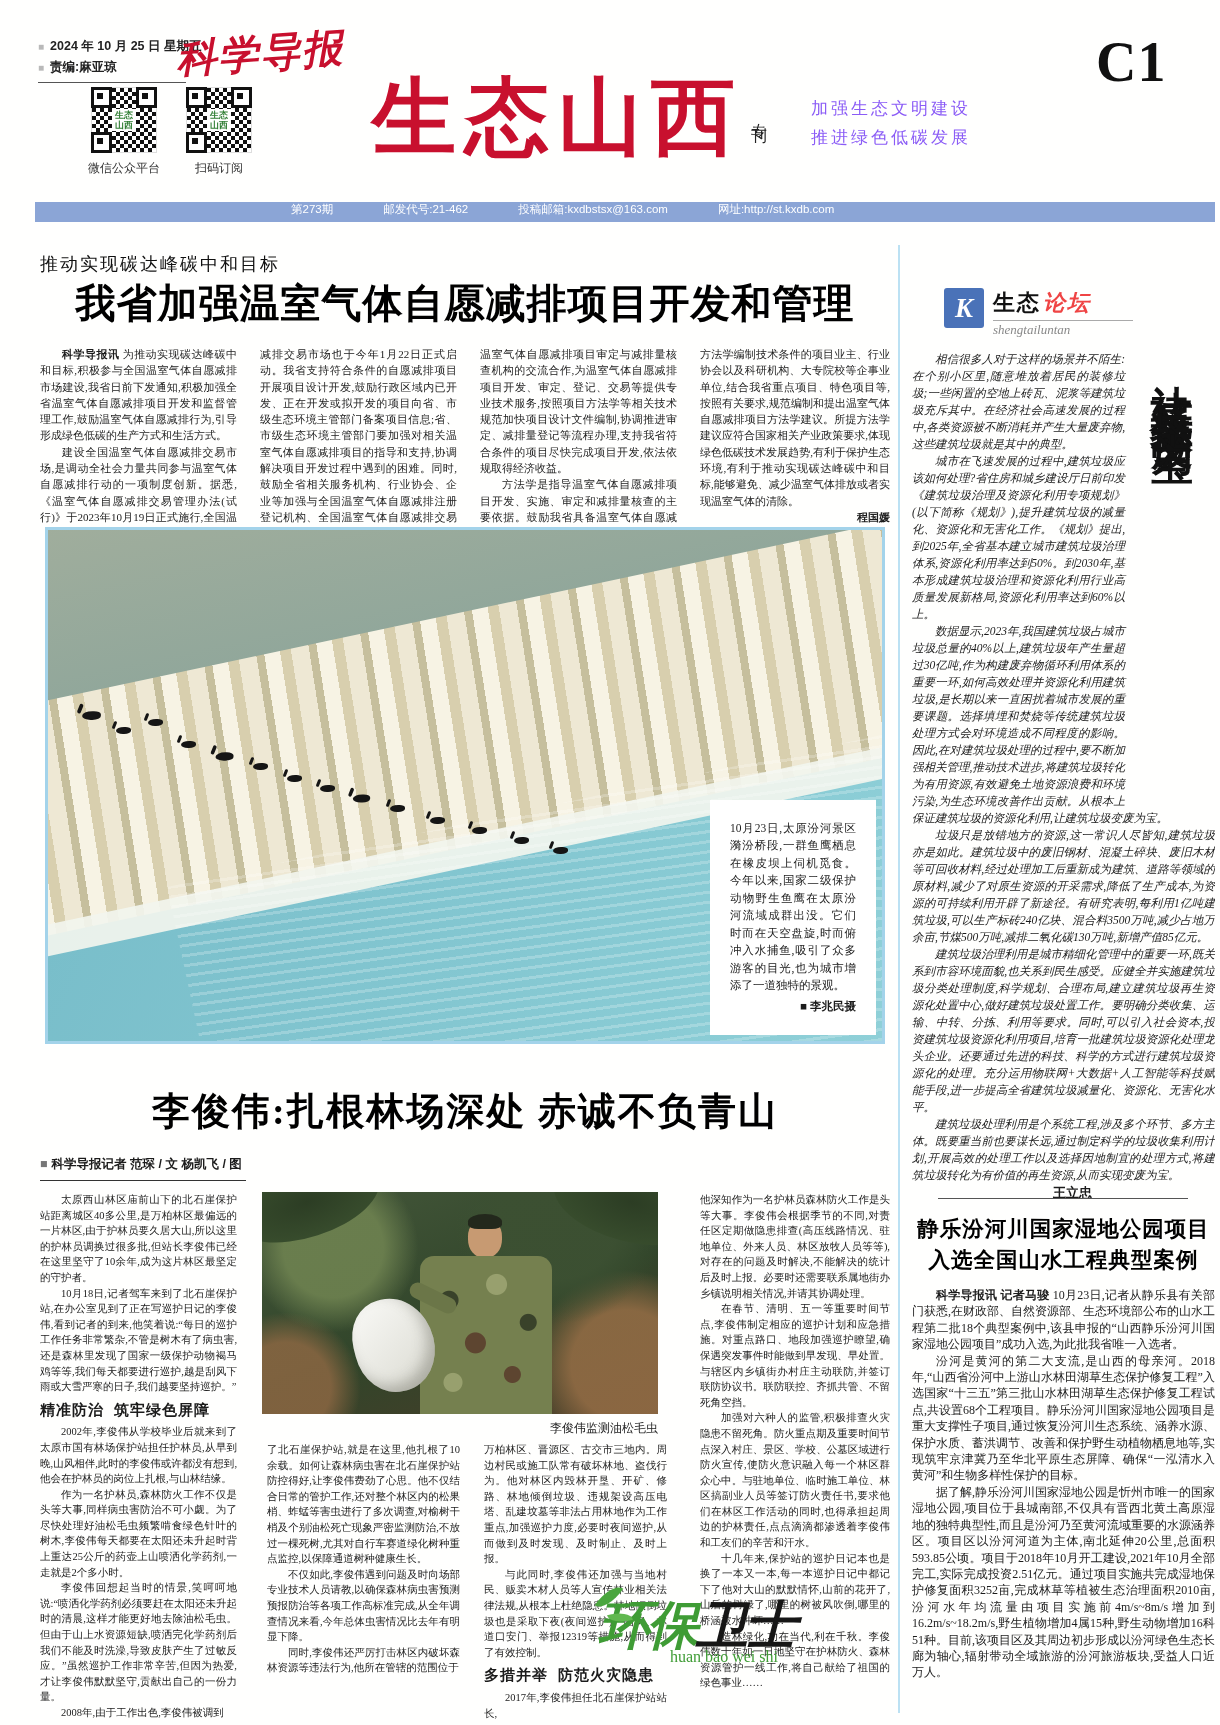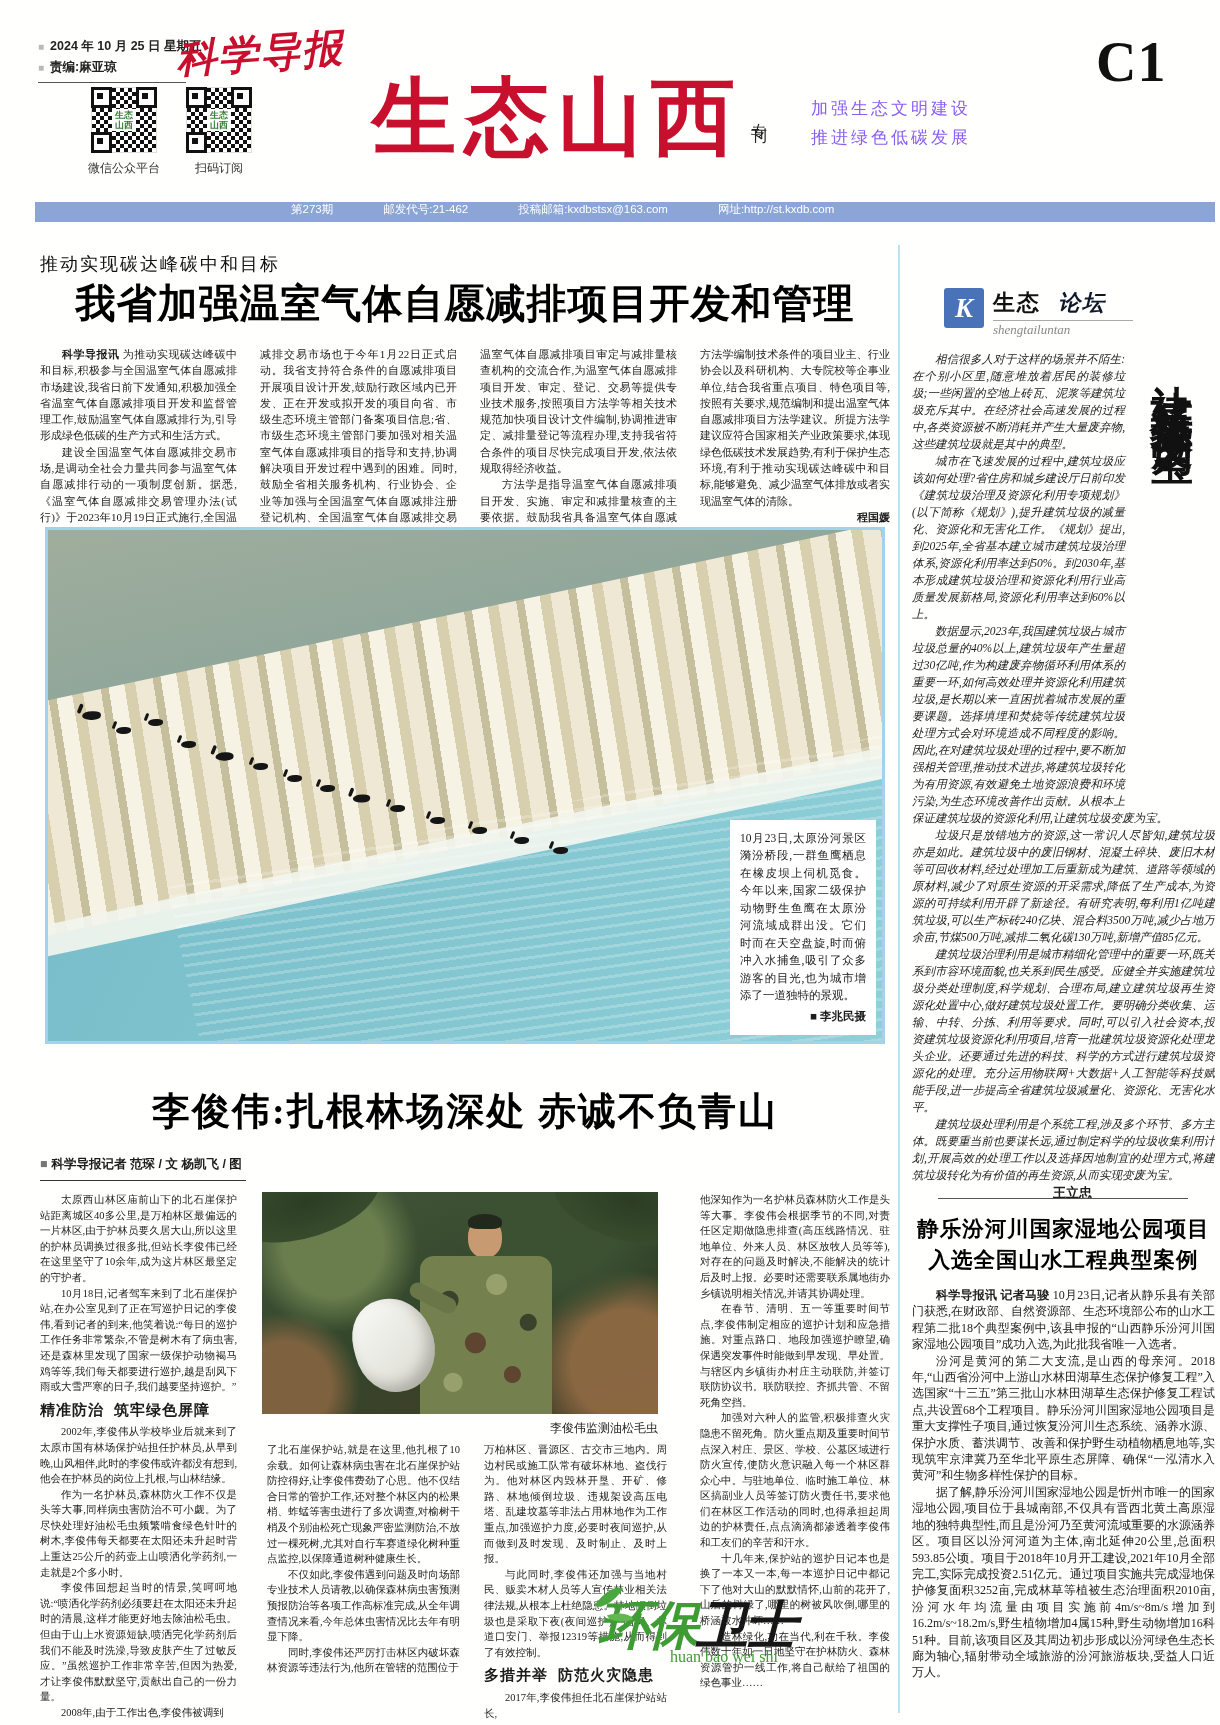--- a/index.html
+++ b/index.html
@@ -46,21 +46,21 @@
           overflow:hidden;background:linear-gradient(115deg,#74bac7,#8fd0d8)}
   .p1calm{position:absolute;left:-6%;top:-34%;width:128%;height:64%;transform:rotate(-12deg);
           background:linear-gradient(#a6b09d,#8aa49a)}
   .p1weir{position:absolute;left:-10%;top:15%;width:128%;height:45%;transform:rotate(-12deg);
           background:repeating-linear-gradient(93deg,#f7f3e4 0 16px,#d8cfae 16px 27px,#eee8d4 27px 45px,#c6bf9d 45px 53px)}
   .p1foam{position:absolute;left:-10%;top:58.5%;width:128%;height:6%;transform:rotate(-12deg);background:#f2f5ee;opacity:.92}
   .p1ripple{position:absolute;left:18%;top:52%;width:100%;height:75%;transform:rotate(-12deg);
             background:repeating-linear-gradient(4deg,rgba(255,255,255,.22) 0 3px,transparent 3px 10px)}
   .bird{position:absolute;width:15px;height:7px;background:#151515;border-radius:60% 40% 50% 50%}
   .bird::before{content:"";position:absolute;left:-3px;top:-6px;width:3px;height:8px;background:#151515;border-radius:2px;transform:rotate(22deg)}
-  .caption1{position:absolute;right:6px;bottom:6px;width:126px;background:#fff;padding:10px;z-index:5;
+  .caption1{position:absolute;right:6px;bottom:6px;width:126px;background:#fff;padding:20px;z-index:5;
             font-size:11.5px;line-height:17.5px;text-align:justify}
   .caption1 .credit{display:block;text-align:right;font-weight:bold;margin-top:3px}
   
   .headline2{left:40px;top:1086px;width:850px;text-align:center;font-size:38px;font-weight:bold;letter-spacing:2px;color:#000}
   .byline2{left:40px;top:1156px;width:206px;font-size:12.5px;font-weight:bold;
            font-family:"Liberation Sans",sans-serif;border-bottom:1.5px solid #333;padding-bottom:7px}
   .byline2 .sq{color:#777;margin-right:4px}
   .a2col{font-size:10.5px;line-height:15.6px}
   #a2c1{left:40px;top:1192px;width:197px;height:528px}
   #a2c2{left:267px;top:1442px;width:193px;height:278px}
@@ -89,23 +89,23 @@
   .p2arm{position:absolute;left:146px;top:98px;width:50px;height:16px;background:#6b7648;border-radius:8px;transform:rotate(26deg)}
   .p2bag{position:absolute;left:92px;top:106px;width:80px;height:94px;transform:rotate(-14deg);
          background:linear-gradient(145deg,#fafaf7,#d9d9d0);border-radius:45% 55% 50% 50%;
          box-shadow:inset -6px -8px 14px rgba(115,115,105,.45)}
   .caption2{left:262px;top:1420px;width:396px;text-align:right;font-size:12px;color:#222}
   
   .forum{left:912px;top:288px;width:303px;height:910px;overflow:hidden}
   .forum-head{display:flex;align-items:flex-start;gap:9px;margin-left:32px}
   .kbox{width:40px;height:40px;background:#4a72b8;color:#fff;font-size:27px;font-weight:bold;font-style:italic;
         display:flex;align-items:center;justify-content:center;border-radius:3px;flex:0 0 auto}
-  .ft-row{display:flex;align-items:flex-start;gap:17px}
+  .ft-row{display:flex;align-items:flex-start;gap:2px}
   .ft1{font-size:22px;font-weight:bold;color:#111;letter-spacing:2px}
-  .ft2{font-size:22px;font-weight:bold;font-style:italic;color:#0f172a;letter-spacing:2px}
+  .ft2{font-size:22px;font-weight:bold;font-style:italic;color:#ef4444;letter-spacing:2px}
   .fpy{font-style:italic;color:#888;font-size:13px;border-top:1px solid #aaa;padding-top:1px;margin-top:2px;width:140px}
   .forum-body{margin-top:13px;font-style:italic;font-size:11.5px;line-height:17px;text-align:justify}
   .vtitle{float:right;width:86px;height:452px;writing-mode:vertical-rl;text-orientation:upright;
           font-size:42px;line-height:86px;font-weight:bold;letter-spacing:7px;color:#111;font-style:normal;margin-left:4px}
   .forum-author{text-align:center;font-weight:bold;font-style:normal;margin-top:9px;font-size:13px;padding-right:8px;text-indent:0}
   
   .hr3{left:938px;top:1198px;width:250px;border-top:1.5px solid #555}
   .article3{left:912px;top:1214px;width:303px;height:503px;overflow:hidden}
   .h3line{font-size:21.5px;font-weight:bold;text-align:center;line-height:31px;letter-spacing:1px;color:#000}
   .a3body{margin-top:11px;font-size:12px;line-height:16.4px;text-align:justify}

